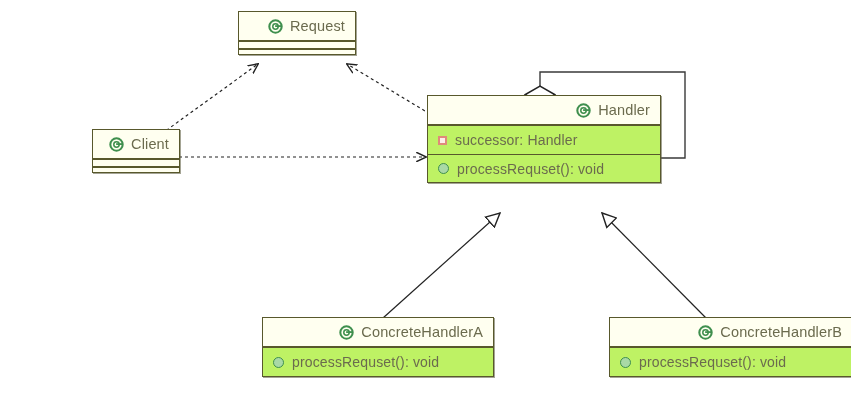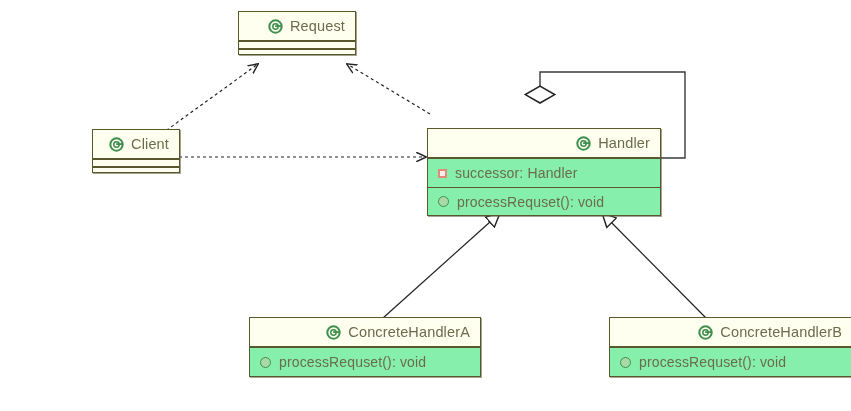--- a/index.html
+++ b/index.html
@@ -49,21 +49,21 @@
     white-space: nowrap;
     letter-spacing: 0.15px;
   }
   .uml-row {
     box-sizing: border-box;
     height: 28px;
     display: flex;
     align-items: center;
     gap: 8px;
     padding: 0 8px 0 10px;
-    background: #86efac;
+    background: #bef264;
   }
   .uml-row + .uml-row {
     border-top: 1px solid #58582c;
   }
   .uml-row-text {
     font-size: 14px;
     color: #6b6b4e;
     white-space: nowrap;
     letter-spacing: 0.15px;
   }
@@ -158,40 +158,40 @@
         <circle cx="8" cy="8" r="6.6" fill="none" stroke="#3f8f4e" stroke-width="2.2"></circle>
         <circle cx="8" cy="8" r="2.9" fill="none" stroke="#3f8f4e" stroke-width="1.6"></circle>
         <rect x="7.6" y="6.6" width="6.6" height="1.9" fill="#3f8f4e"></rect>
       </svg>
       <span class="uml-title-text">Client</span>
     </div>
     <div class="uml-strip"></div>
     <div class="uml-strip"></div>
   </div>
 
-  <div class="uml-class" style="left:427px; top:128px; width:234px;">
+  <div class="uml-class" style="left:427px; top:95px; width:234px;">
     <div class="uml-title">
       <svg class="icon-class" viewBox="0 0 16 16">
         <circle cx="8" cy="8" r="6.6" fill="none" stroke="#3f8f4e" stroke-width="2.2"></circle>
         <circle cx="8" cy="8" r="2.9" fill="none" stroke="#3f8f4e" stroke-width="1.6"></circle>
         <rect x="7.6" y="6.6" width="6.6" height="1.9" fill="#3f8f4e"></rect>
       </svg>
       <span class="uml-title-text">Handler</span>
     </div>
     <div class="uml-row">
       <span class="icon-private"></span>
       <span class="uml-row-text">successor: Handler</span>
     </div>
     <div class="uml-row">
       <span class="icon-public"></span>
       <span class="uml-row-text">processRequset(): void</span>
     </div>
   </div>
 
-  <div class="uml-class" style="left:249px; top:317px; width:232px;">
+  <div class="uml-class" style="left:262px; top:317px; width:232px;">
     <div class="uml-title">
       <svg class="icon-class" viewBox="0 0 16 16">
         <circle cx="8" cy="8" r="6.6" fill="none" stroke="#3f8f4e" stroke-width="2.2"></circle>
         <circle cx="8" cy="8" r="2.9" fill="none" stroke="#3f8f4e" stroke-width="1.6"></circle>
         <rect x="7.6" y="6.6" width="6.6" height="1.9" fill="#3f8f4e"></rect>
       </svg>
       <span class="uml-title-text">ConcreteHandlerA</span>
     </div>
     <div class="uml-row">
       <span class="icon-public"></span>

